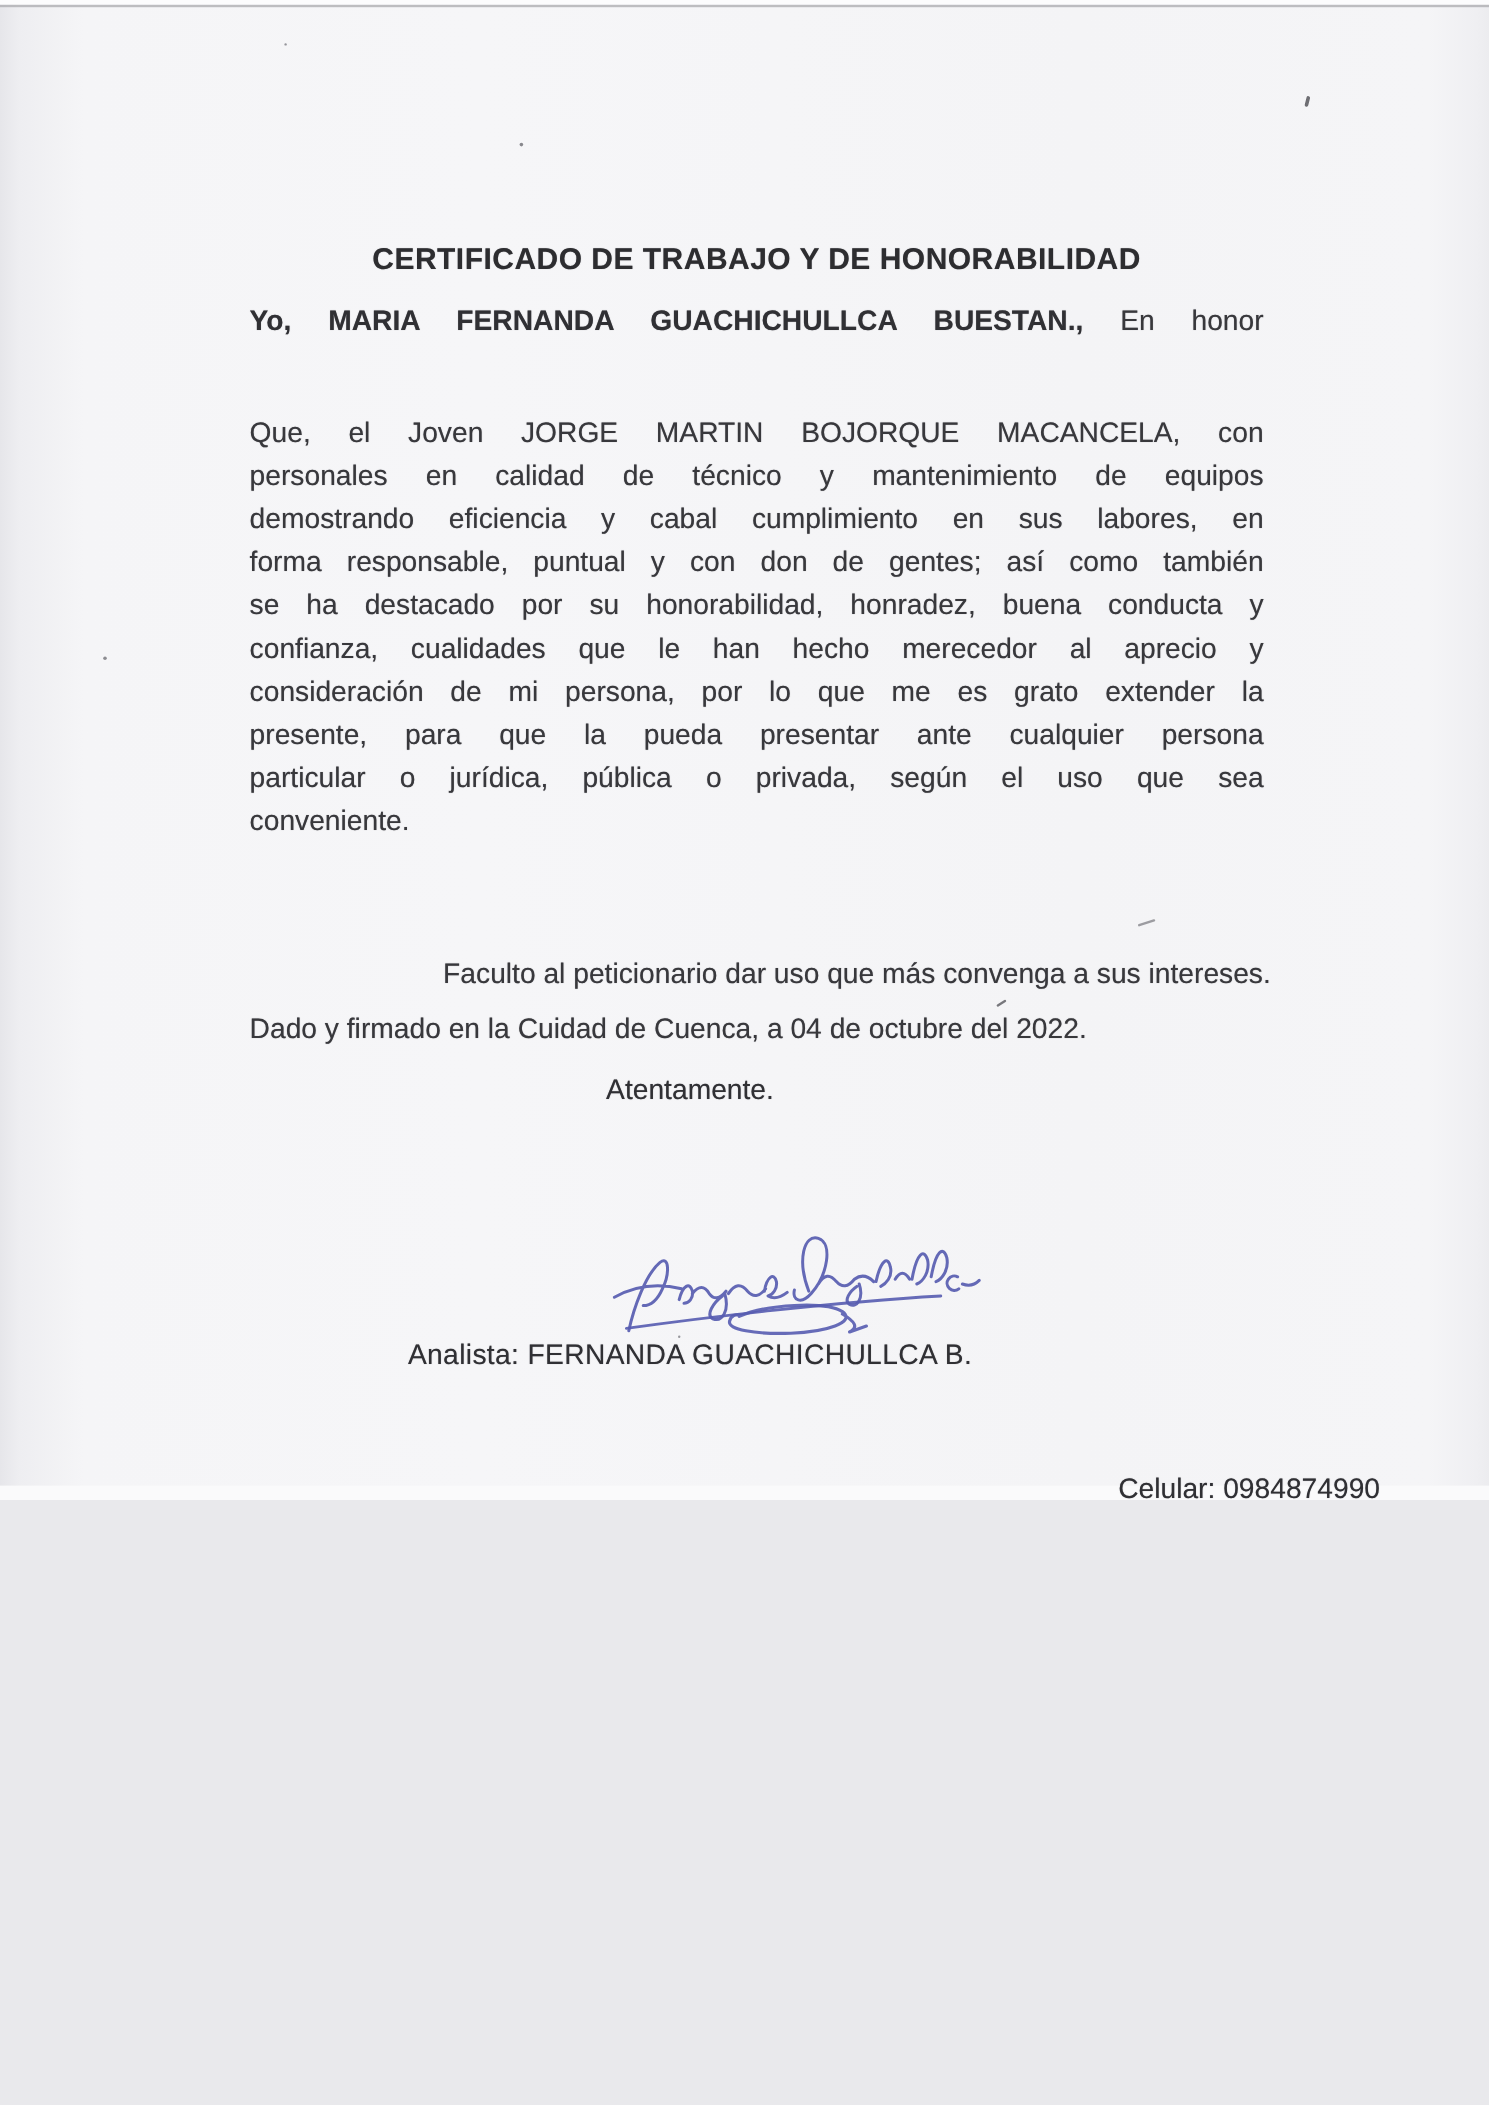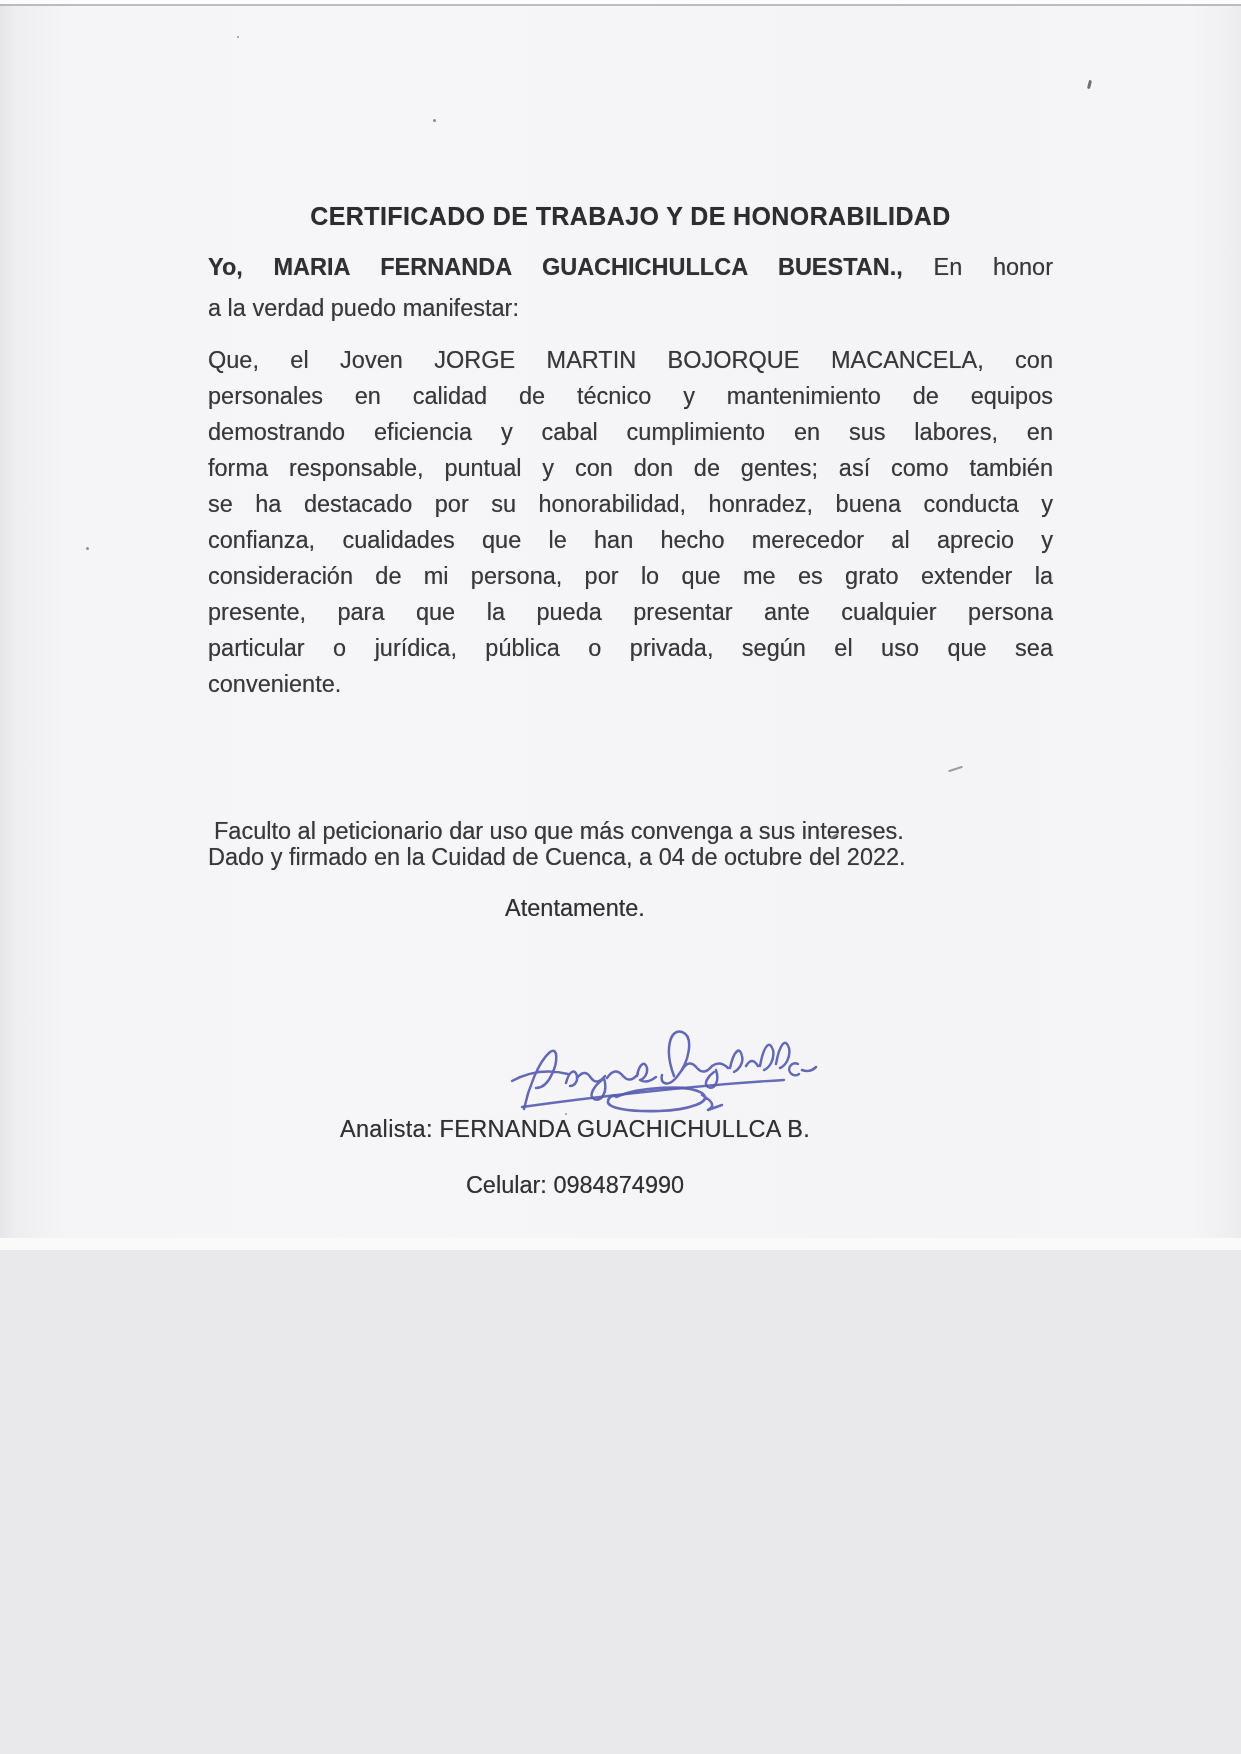--- a/index.html
+++ b/index.html
@@ -25,49 +25,48 @@
   .intro .l1{text-align:justify;text-align-last:justify;}
   .b{font-weight:bold;color:#303034;margin-top:36px;}
   .para{position:absolute;top:342px;left:0;width:100%;}
   .jline{
     font-size:23.5px;height:36px;line-height:36px;
     text-align:justify;text-align-last:justify;
     white-space:nowrap; 
   }
   .jline.last{text-align-last:left;white-space:normal;}
   .single{position:absolute;left:0;width:100%;font-size:23.5px;line-height:30px;}
-  .faculto{top:816px;padding-left:6px;}
+  .faculto{top:796px;padding-left:6px;text-align:right;}
   .dado{top:842px;}
   .centered{
     position:absolute;left:0;width:1150px;text-align:center;
     font-size:23.5px;font-weight:normal;color:#303034;
   }
   .atent{top:895px;}
   .analista{top:1116px;letter-spacing:.3px;}
-  .celular{top:1172px;}
+  .celular{top:1227px;text-align:right;}
   .sig{position:absolute;left:466px;top:1018px;width:362px;height:106px;}
   .sig path{fill:none;stroke-linecap:round;stroke-linejoin:round;}
   .speck{position:absolute;border-radius:50%;}
 </style>
 </head>
 <body>
 
 <div class="page">
 
   <div class="scan-top-white"></div>
   <div class="scan-top-line"></div>
   <div class="scan-bottom"></div>
 
   <div class="doc">
 
     <div class="title txt">CERTIFICADO DE TRABAJO Y DE HONORABILIDAD</div>
 
     <div class="intro txt">
       <div class="l1"><span class="b">Yo, MARIA FERNANDA GUACHICHULLCA BUESTAN.,</span> <span>En honor</span></div>
-      <div class="l2">a la verdad puedo manifestar:</div>
     </div>
 
     <div class="para txt">
       <div class="jline">Que, el Joven JORGE MARTIN BOJORQUE MACANCELA, con</div>
       <div class="jline">personales en calidad de técnico y mantenimiento de equipos</div>
       <div class="jline">demostrando eficiencia y cabal cumplimiento en sus labores, en</div>
       <div class="jline">forma responsable, puntual y con don de gentes; así como también</div>
       <div class="jline">se ha destacado por su honorabilidad, honradez, buena conducta y</div>
       <div class="jline">confianza, cualidades que le han hecho merecedor al aprecio y</div>
       <div class="jline">consideración de mi persona, por lo que me es grato extender la</div>

